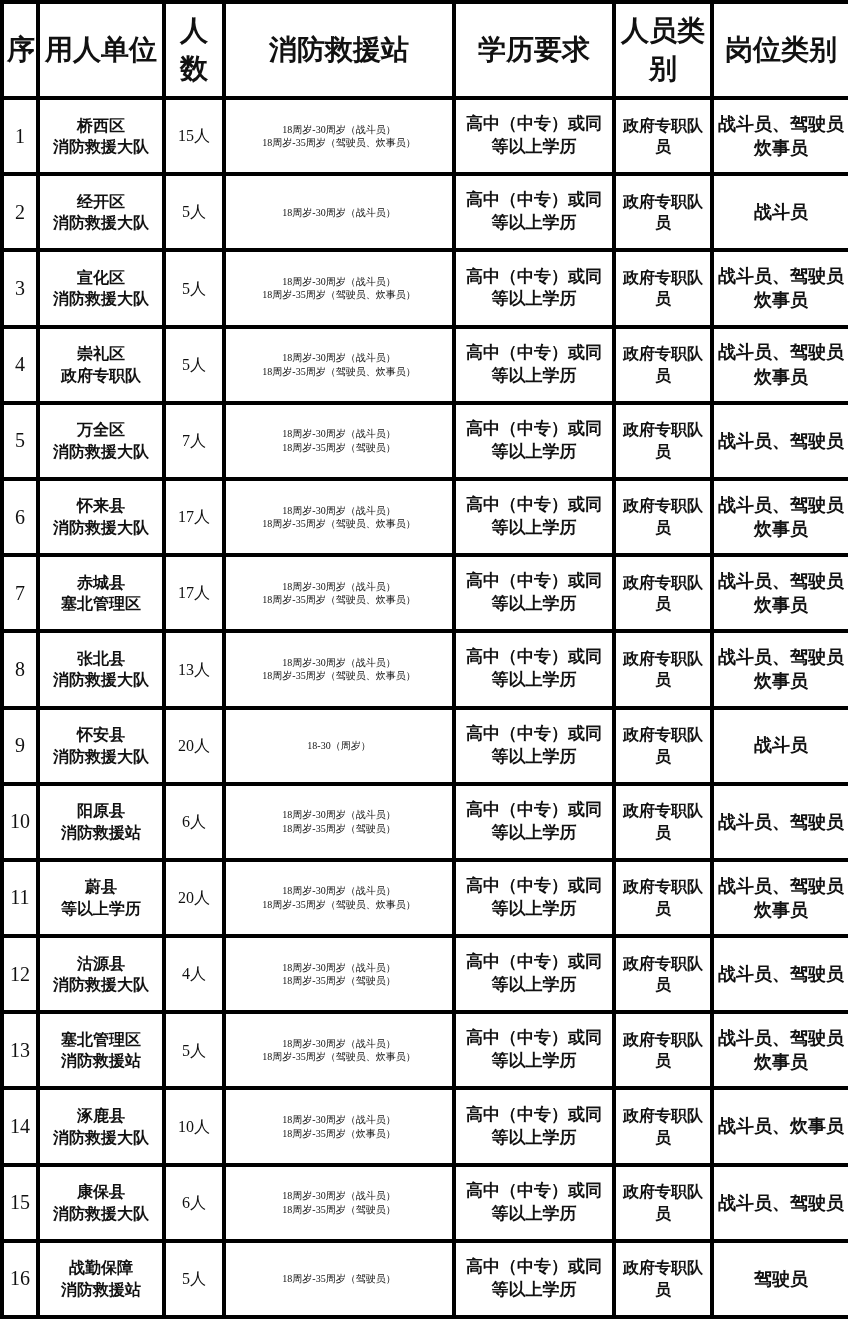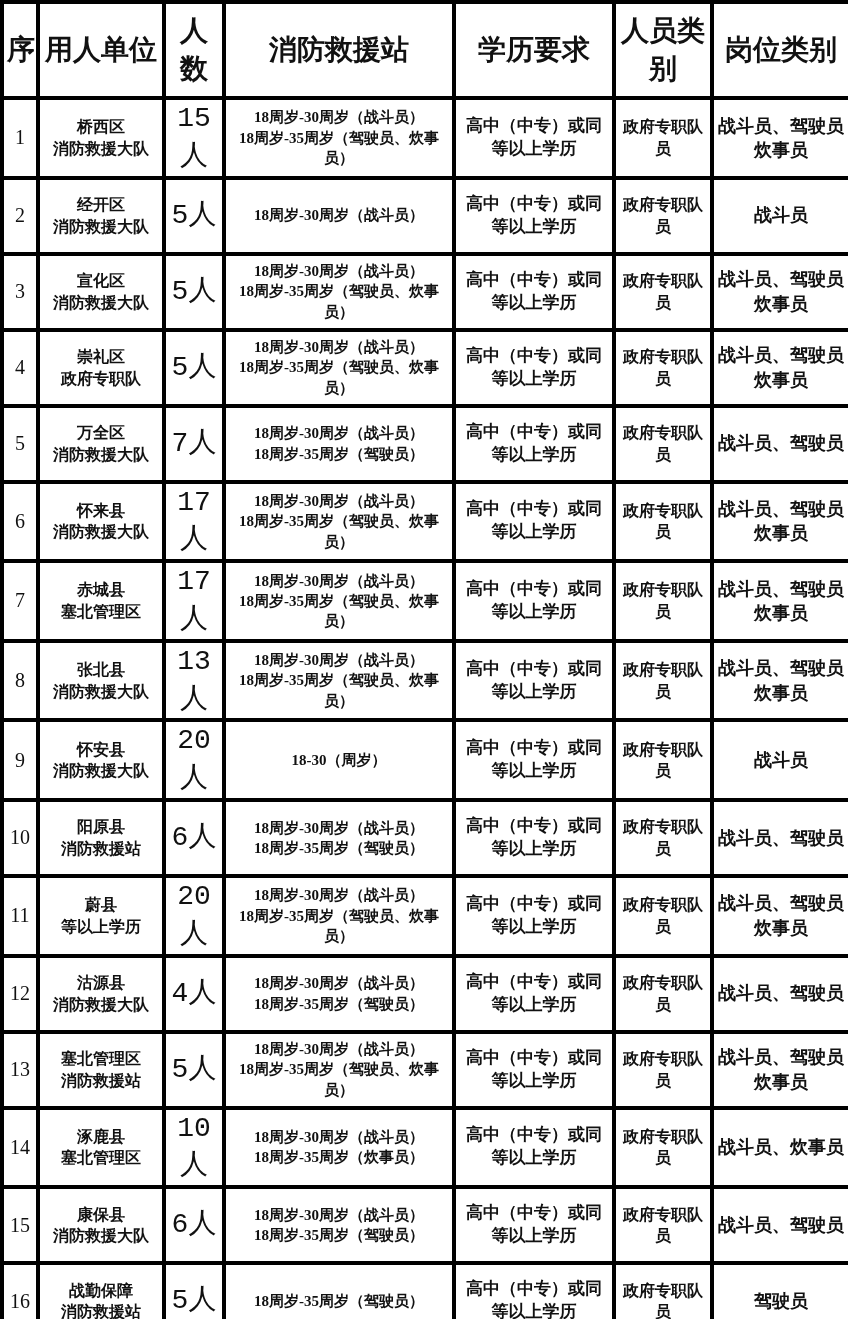--- a/index.html
+++ b/index.html
@@ -45,27 +45,27 @@
     font-family: "Liberation Serif", serif;
     font-size: 20px;
     font-weight: normal;
   }
   td.cell-unit {
     font-family: "Liberation Sans", sans-serif;
     font-size: 16px;
     font-weight: bold;
   }
   td.cell-count {
-    font-family: Liberation Mono, monospace;
-    font-size: 28px;
+    font-family: Liberation Serif, serif;
+    font-size: 16px;
   }
   td.cell-age {
     font-family: "Liberation Serif", serif;
-    font-size: 15px;
-    font-weight: bold;
+    font-size: 10px;
+    font-weight: normal;
     line-height: 1.6;
   }
   td.cell-education {
     font-family: "Liberation Sans", sans-serif;
     font-size: 17px;
     font-weight: bold;
   }
   td.cell-category {
     font-family: "Liberation Sans", sans-serif;
     font-size: 16px;
@@ -274,21 +274,21 @@
     <td class="cell-education">高中（中专）或同
 等以上学历</td>
     <td class="cell-category">政府专职队
 员</td>
     <td class="cell-position">战斗员、驾驶员
 炊事员</td>
   </tr>
         <tr class="body-row">
     <td class="cell-serial">14</td>
     <td class="cell-unit">涿鹿县
-塞北管理区</td>
+消防救援大队</td>
     <td class="cell-count">10人</td>
     <td class="cell-age">18周岁-30周岁（战斗员）
 18周岁-35周岁（炊事员）</td>
     <td class="cell-education">高中（中专）或同
 等以上学历</td>
     <td class="cell-category">政府专职队
 员</td>
     <td class="cell-position">战斗员、炊事员</td>
   </tr>
         <tr class="body-row">

